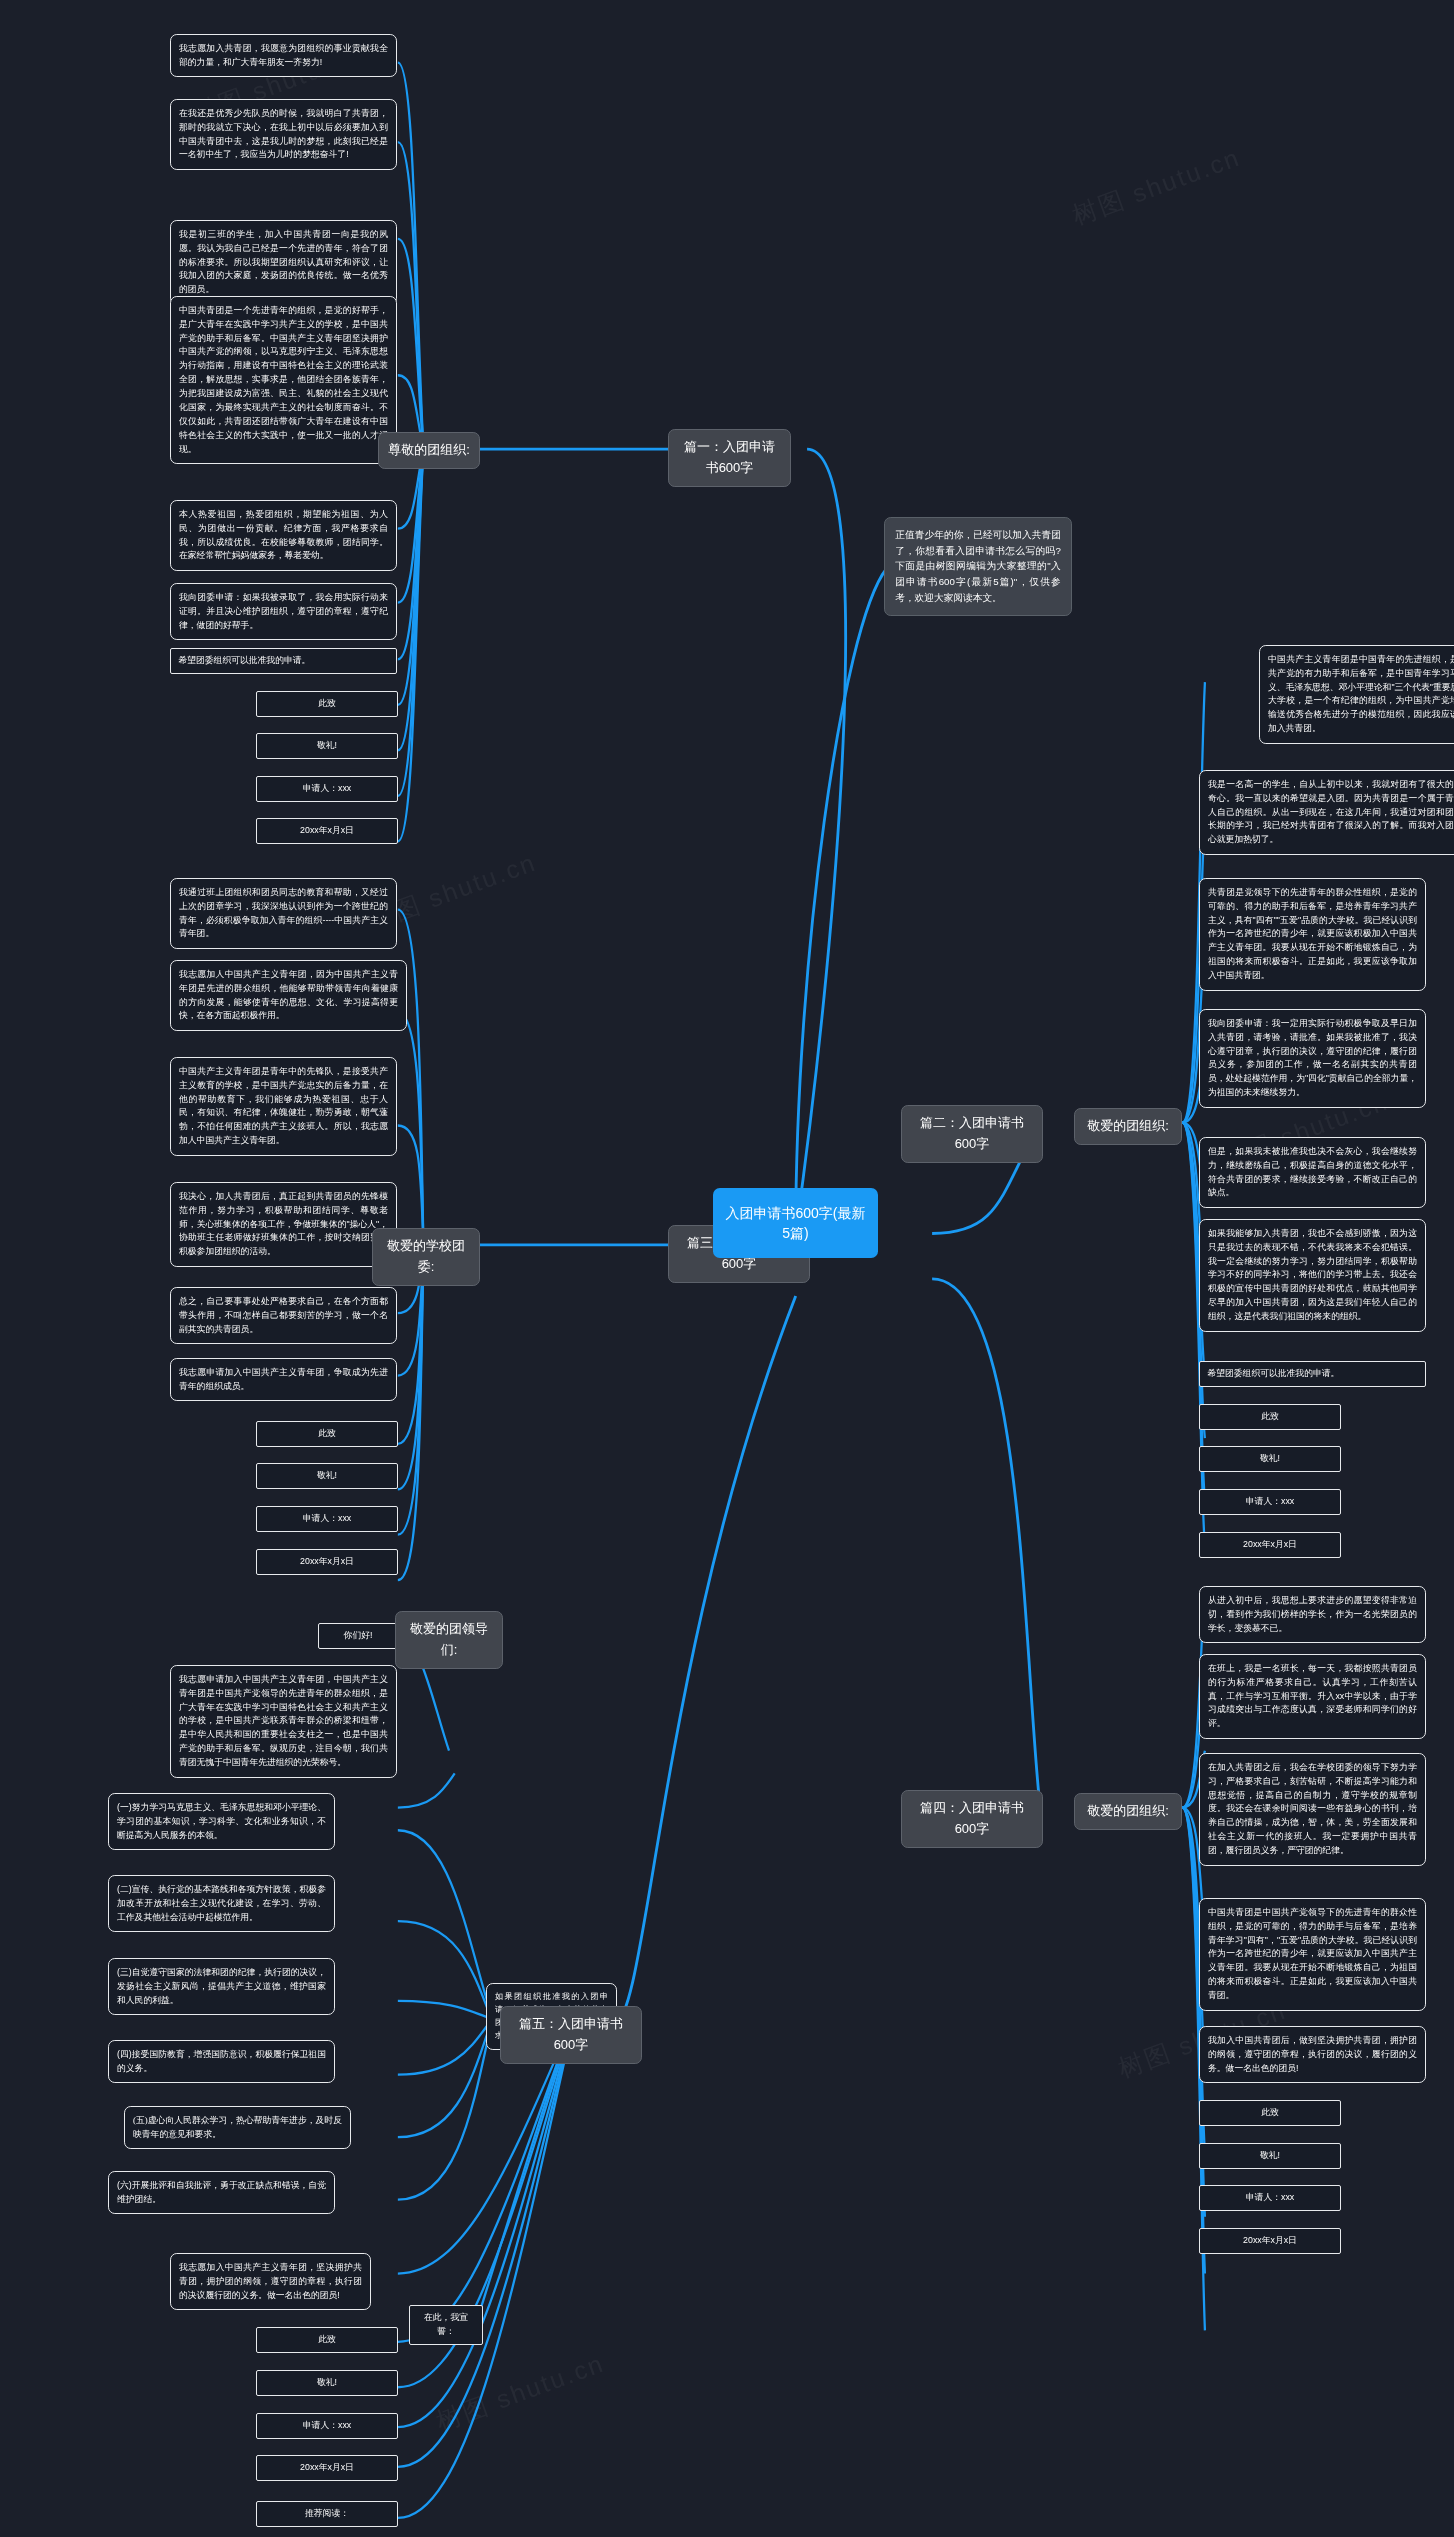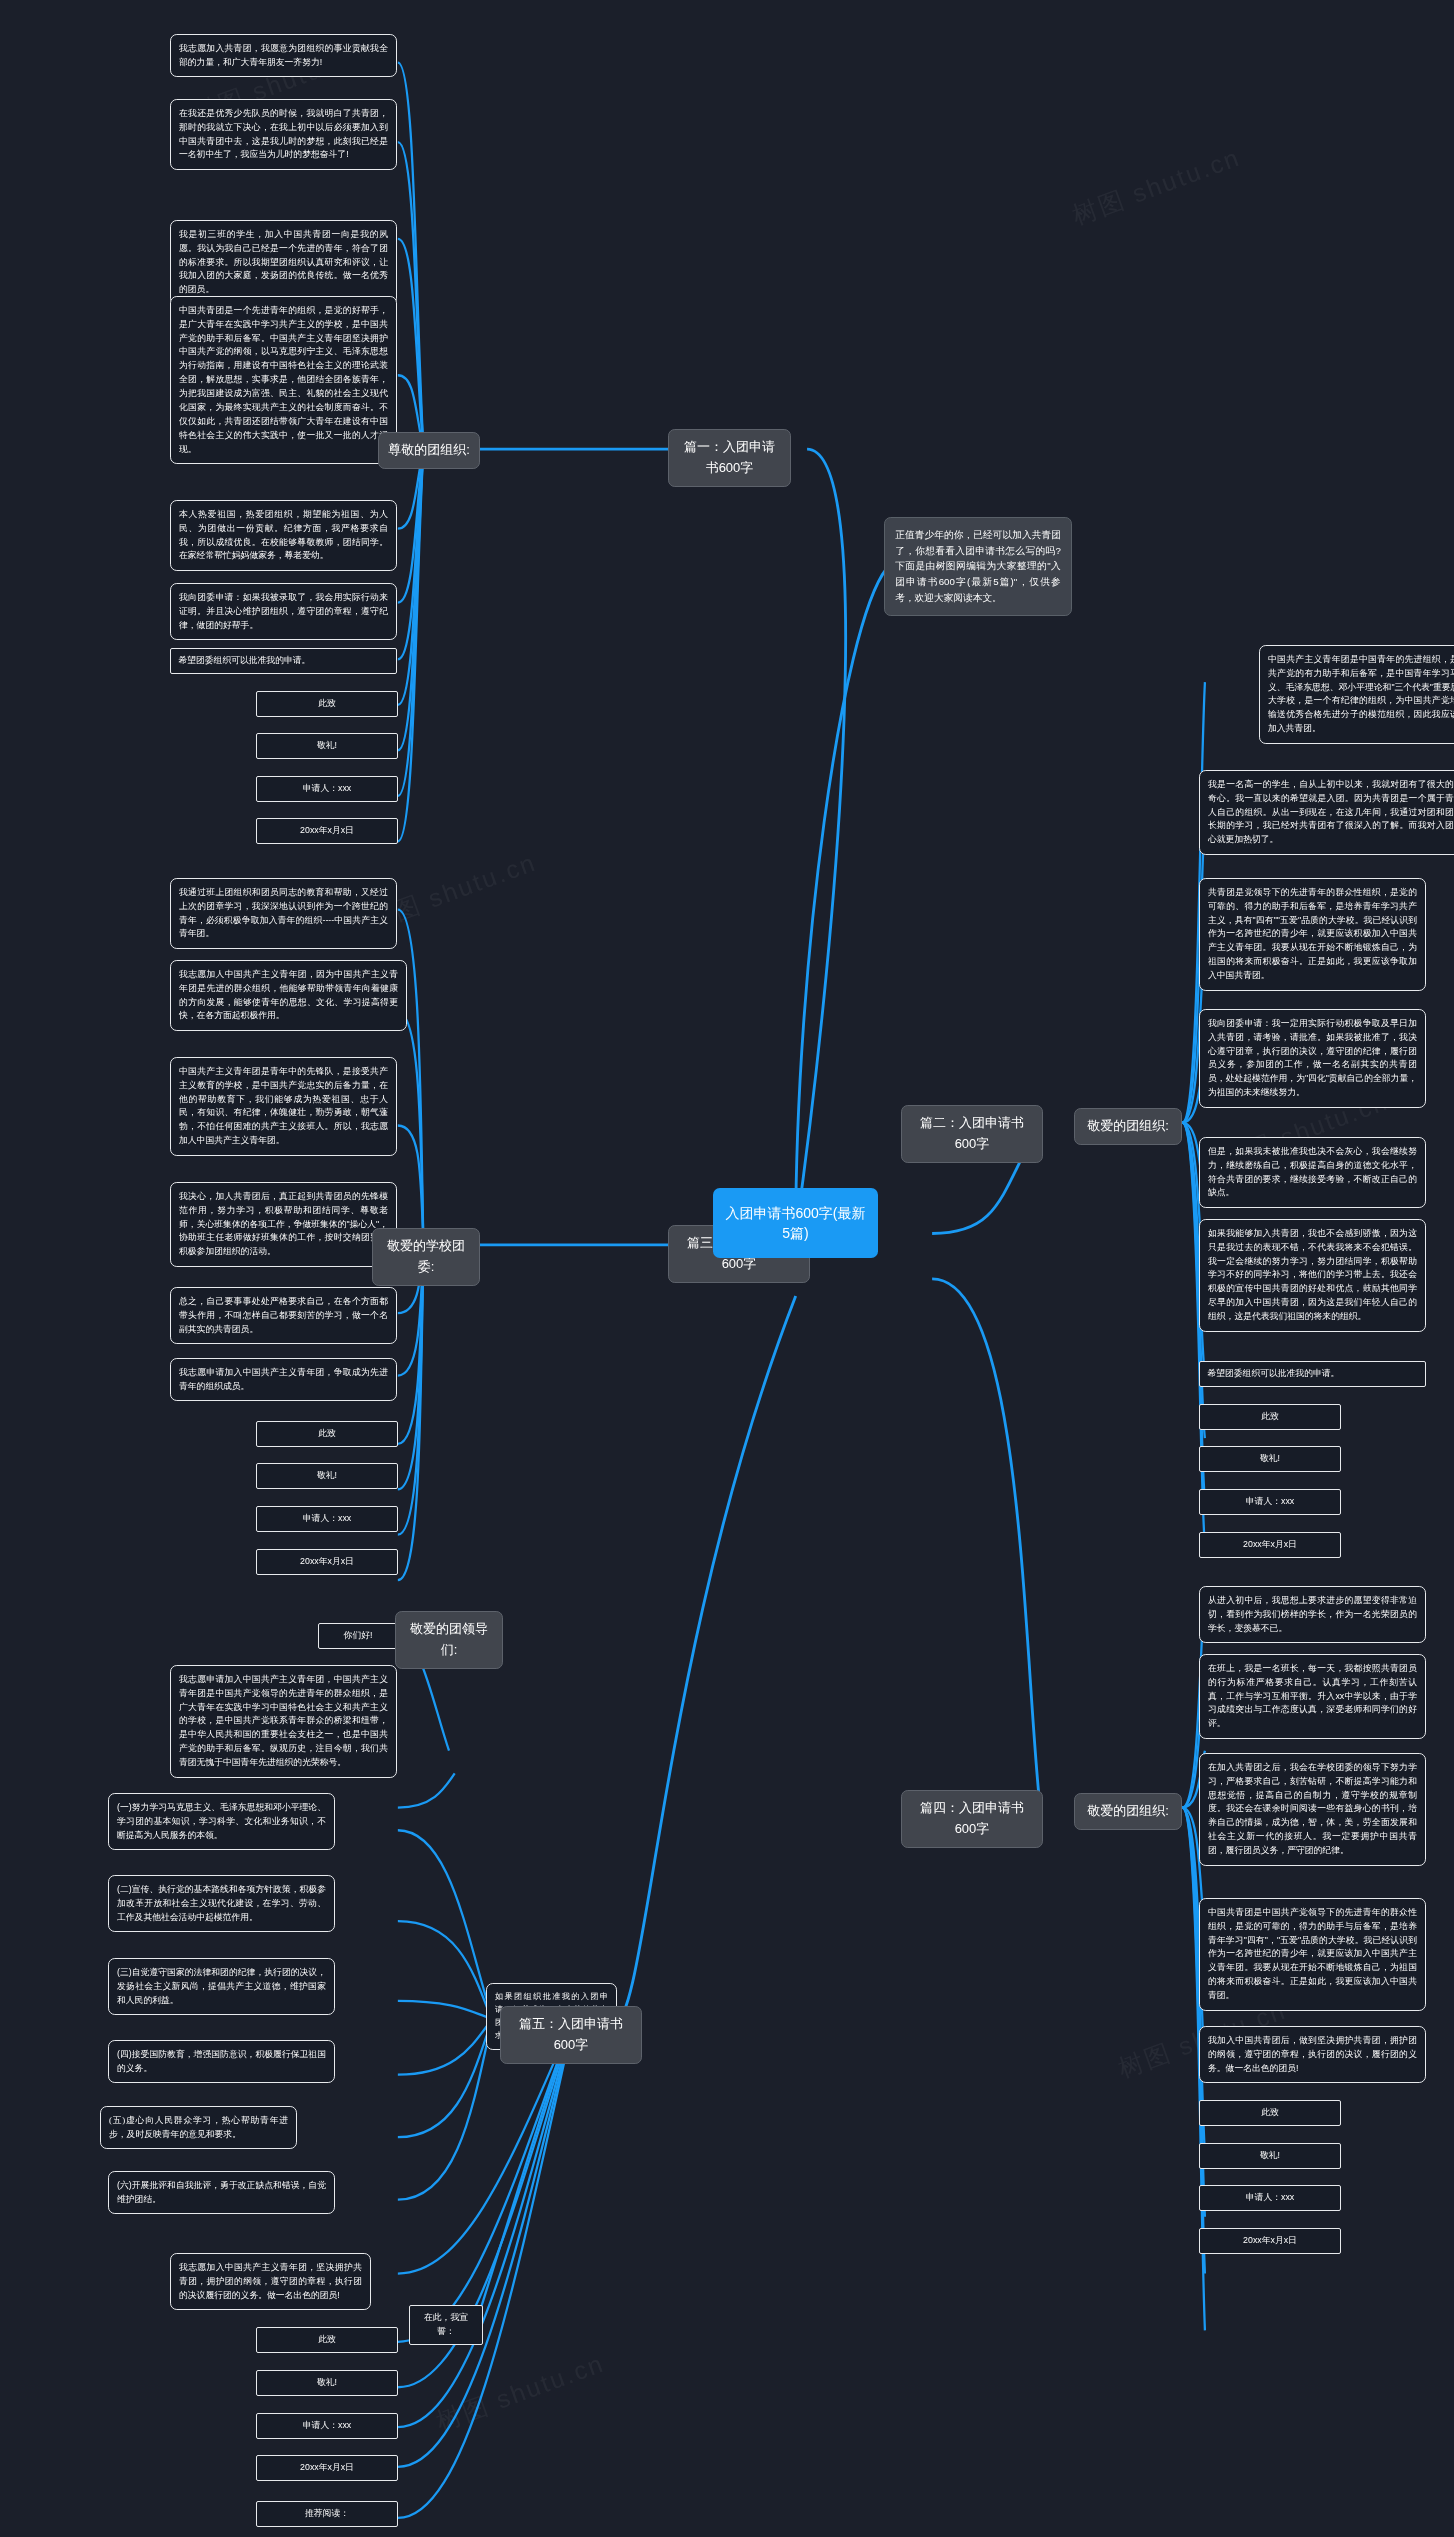--- a/index.html
+++ b/index.html
@@ -158,21 +158,21 @@
   <div class="node branch" style="left:372px;top:1228px;width:108px;">敬爱的学校团委:</div>
   <div class="node branch" style="left:668px;top:1225px;width:142px;">篇三：入团申请书600字</div>
 
   <div class="node small" style="left:318px;top:1623px;width:80px;text-align:center;">你们好!</div>
   <div class="node" style="left:170px;top:1665px;width:227px;">我志愿申请加入中国共产主义青年团，中国共产主义青年团是中国共产党领导的先进青年的群众组织，是广大青年在实践中学习中国特色社会主义和共产主义的学校，是中国共产党联系青年群众的桥梁和纽带，是中华人民共和国的重要社会支柱之一，也是中国共产党的助手和后备军。纵观历史，注目今朝，我们共青团无愧于中国青年先进组织的光荣称号。</div>
 
   <div class="node" style="left:108px;top:1793px;width:227px;">(一)努力学习马克思主义、毛泽东思想和邓小平理论、学习团的基本知识，学习科学、文化和业务知识，不断提高为人民服务的本领。</div>
   <div class="node" style="left:108px;top:1875px;width:227px;">(二)宣传、执行党的基本路线和各项方针政策，积极参加改革开放和社会主义现代化建设，在学习、劳动、工作及其他社会活动中起模范作用。</div>
   <div class="node" style="left:108px;top:1958px;width:227px;">(三)自觉遵守国家的法律和团的纪律，执行团的决议，发扬社会主义新风尚，提倡共产主义道德，维护国家和人民的利益。</div>
   <div class="node" style="left:108px;top:2040px;width:227px;">(四)接受国防教育，增强国防意识，积极履行保卫祖国的义务。</div>
-  <div class="node" style="left:100px;top:2106px;width:197px;font-family:Liberation Serif, serif;">(五)虚心向人民群众学习，热心帮助青年进步，及时反映青年的意见和要求。</div>
+  <div class="node" style="left:124px;top:2106px;width:227px;font-family:Liberation Serif, serif;">(五)虚心向人民群众学习，热心帮助青年进步，及时反映青年的意见和要求。</div>
   <div class="node" style="left:108px;top:2171px;width:227px;">(六)开展批评和自我批评，勇于改正缺点和错误，自觉维护团结。</div>
 
   <div class="node" style="left:170px;top:2253px;width:201px;">我志愿加入中国共产主义青年团，坚决拥护共青团，拥护团的纲领，遵守团的章程，执行团的决议履行团的义务。做一名出色的团员!</div>
   <div class="node small" style="left:256px;top:2327px;width:142px;text-align:center;">此致</div>
   <div class="node small" style="left:256px;top:2370px;width:142px;text-align:center;">敬礼!</div>
   <div class="node small" style="left:256px;top:2413px;width:142px;text-align:center;">申请人：xxx</div>
   <div class="node small" style="left:256px;top:2455px;width:142px;text-align:center;">20xx年x月x日</div>
   <div class="node small" style="left:256px;top:2501px;width:142px;text-align:center;">推荐阅读：</div>
 
   <div class="node" style="left:486px;top:1983px;width:131px;font-size:8.2px;">如果团组织批准我的入团申请，便我成为一名光荣的共青团员，我将做到下方式严格要求自己:</div>

